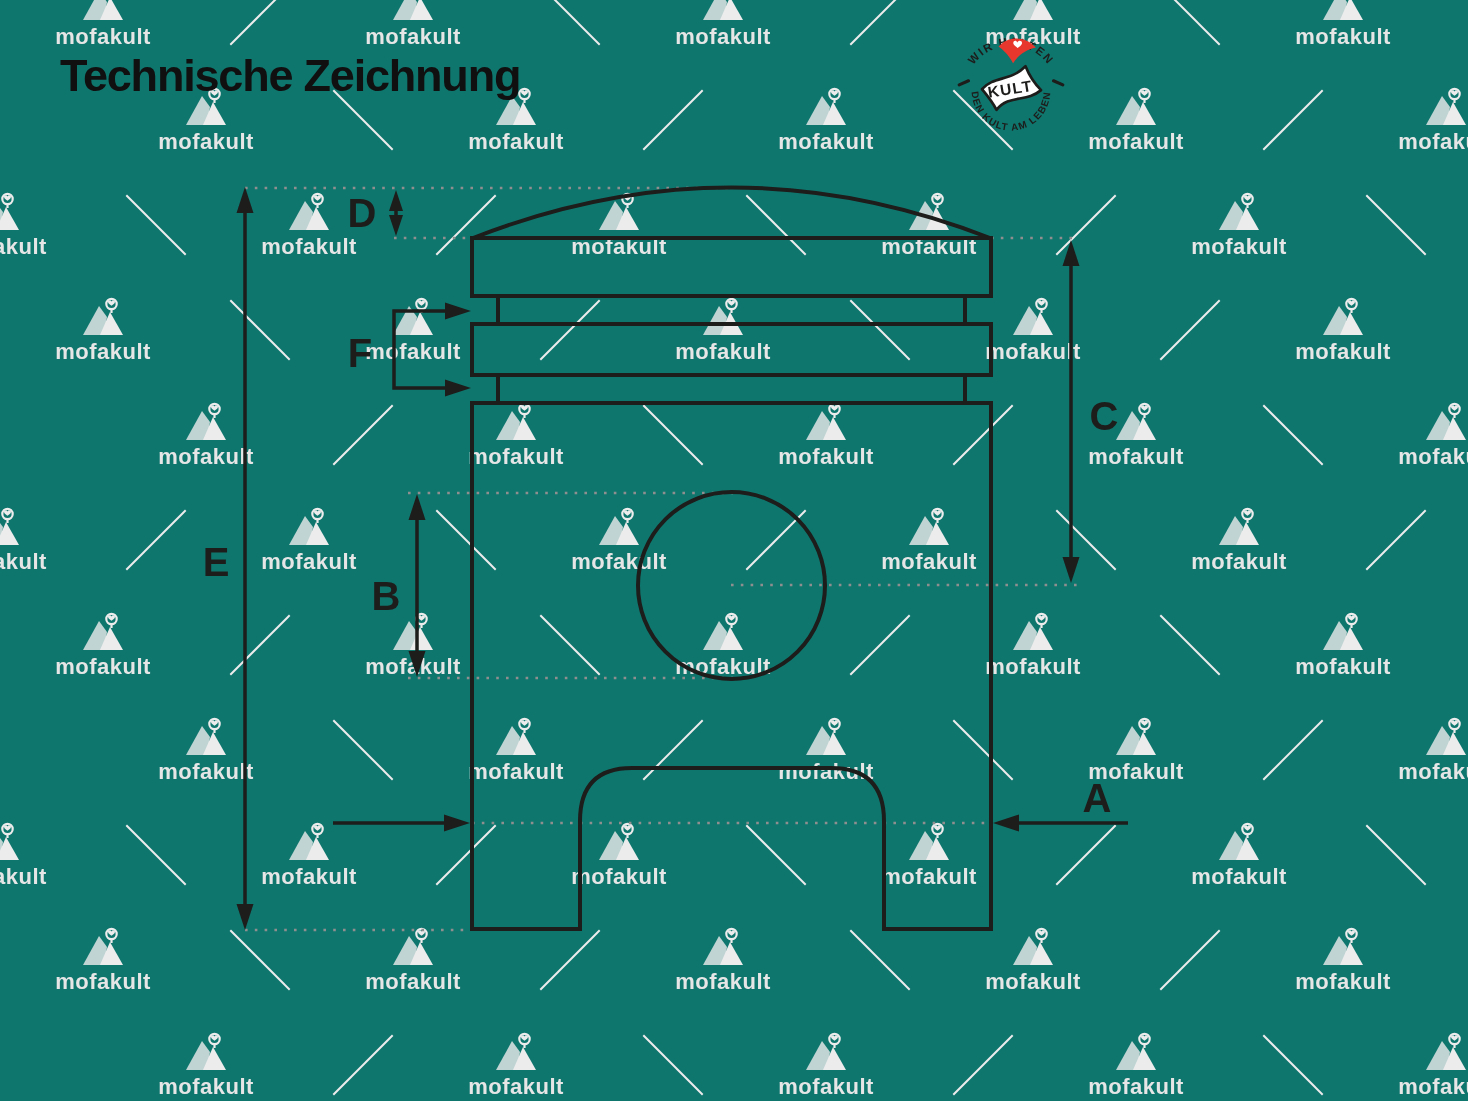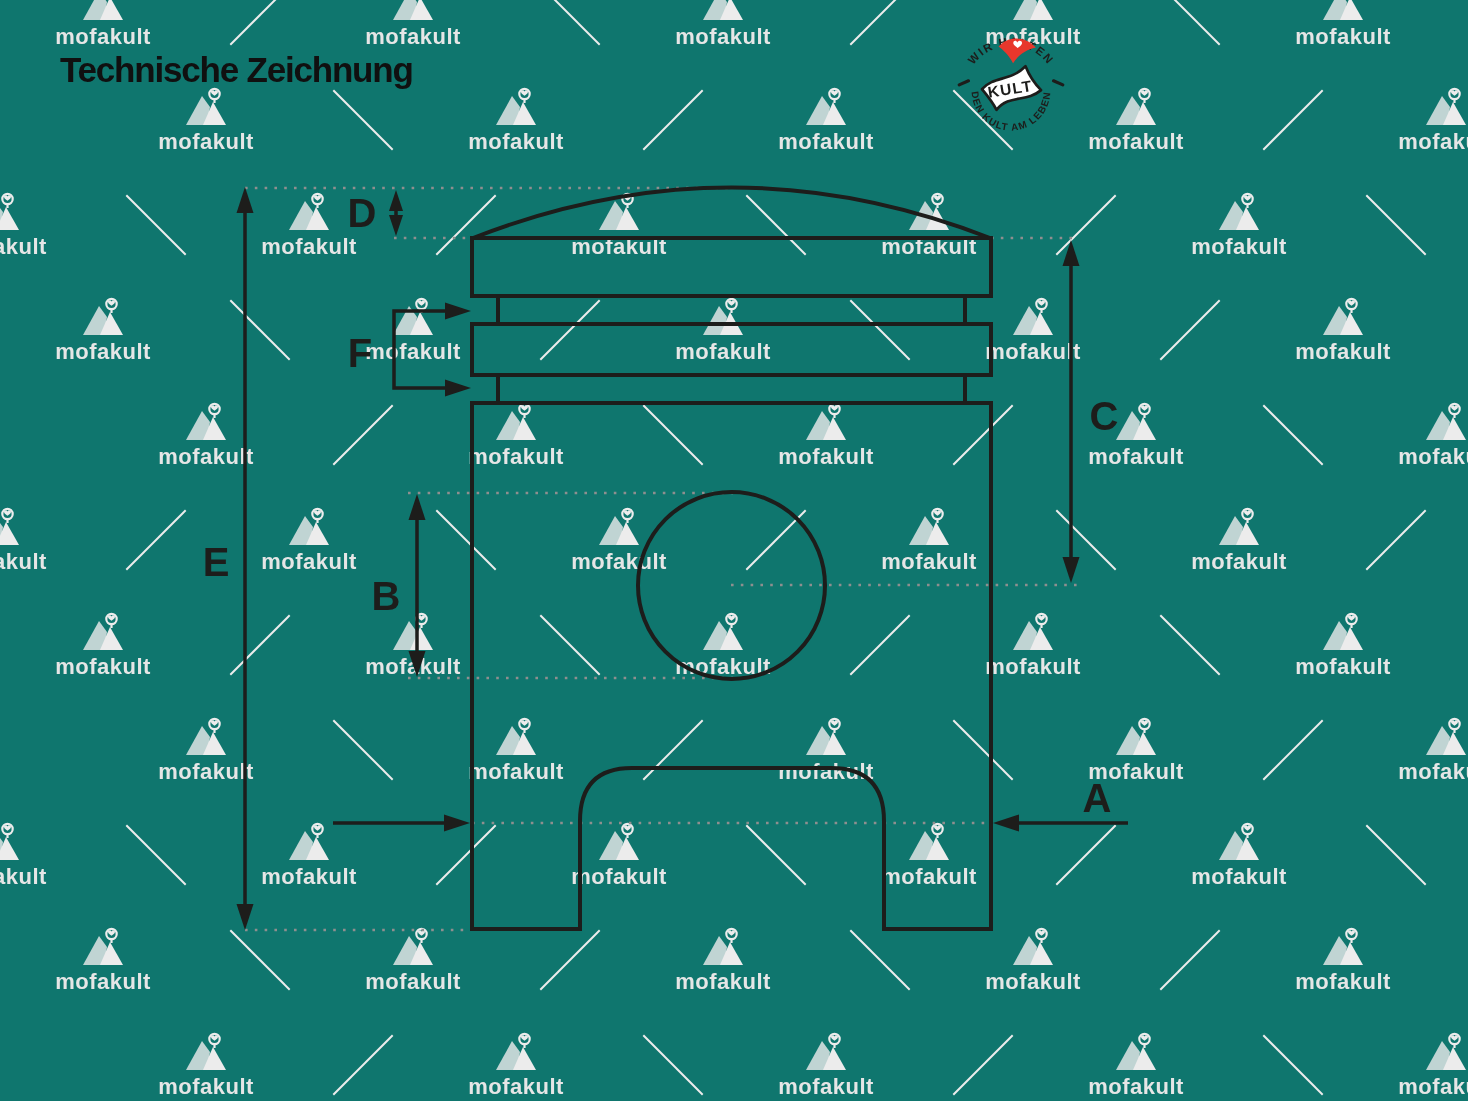--- a/index.html
+++ b/index.html
@@ -7,21 +7,21 @@
        font-family:"Liberation Sans","DejaVu Sans",sans-serif;color:#1d1d1b;}
   .stage{position:relative;width:1468px;height:1101px;background:#0f766e;overflow:hidden;}
 
   
   .wm-layer{position:absolute;inset:0;z-index:0;pointer-events:none;}
   .wm-unit{position:absolute;width:110px;text-align:center;line-height:1;}
   .wm-text{font-size:22px;font-weight:700;letter-spacing:.5px;margin-top:1px;}
   .wm-slash{position:absolute;width:84px;height:0;border-top:2px solid #ededed;}
 
   
-  .title{position:absolute;left:60px;top:50px;margin:0;font-size:35px;font-weight:800;
+  .title{position:absolute;left:60px;top:50px;margin:0;font-size:45px;font-weight:800;
          letter-spacing:-1.2px;color:#101010;z-index:2;white-space:nowrap;}
   .badge{position:absolute;left:954px;top:30px;z-index:2;}
   .copyright{position:absolute;left:1072px;top:52px;width:352px;font-size:13px;
              line-height:17px;letter-spacing:-.2px;z-index:2;}
   .copyright .b{font-weight:700;}
 
   
   .drawing{position:absolute;left:0;top:0;z-index:1;}
   .dimlabels text{font-size:40px;font-weight:700;text-anchor:middle;}
   .badge-arc{font-size:11px;font-weight:700;letter-spacing:1.7px;fill:#1d1d1b;}

